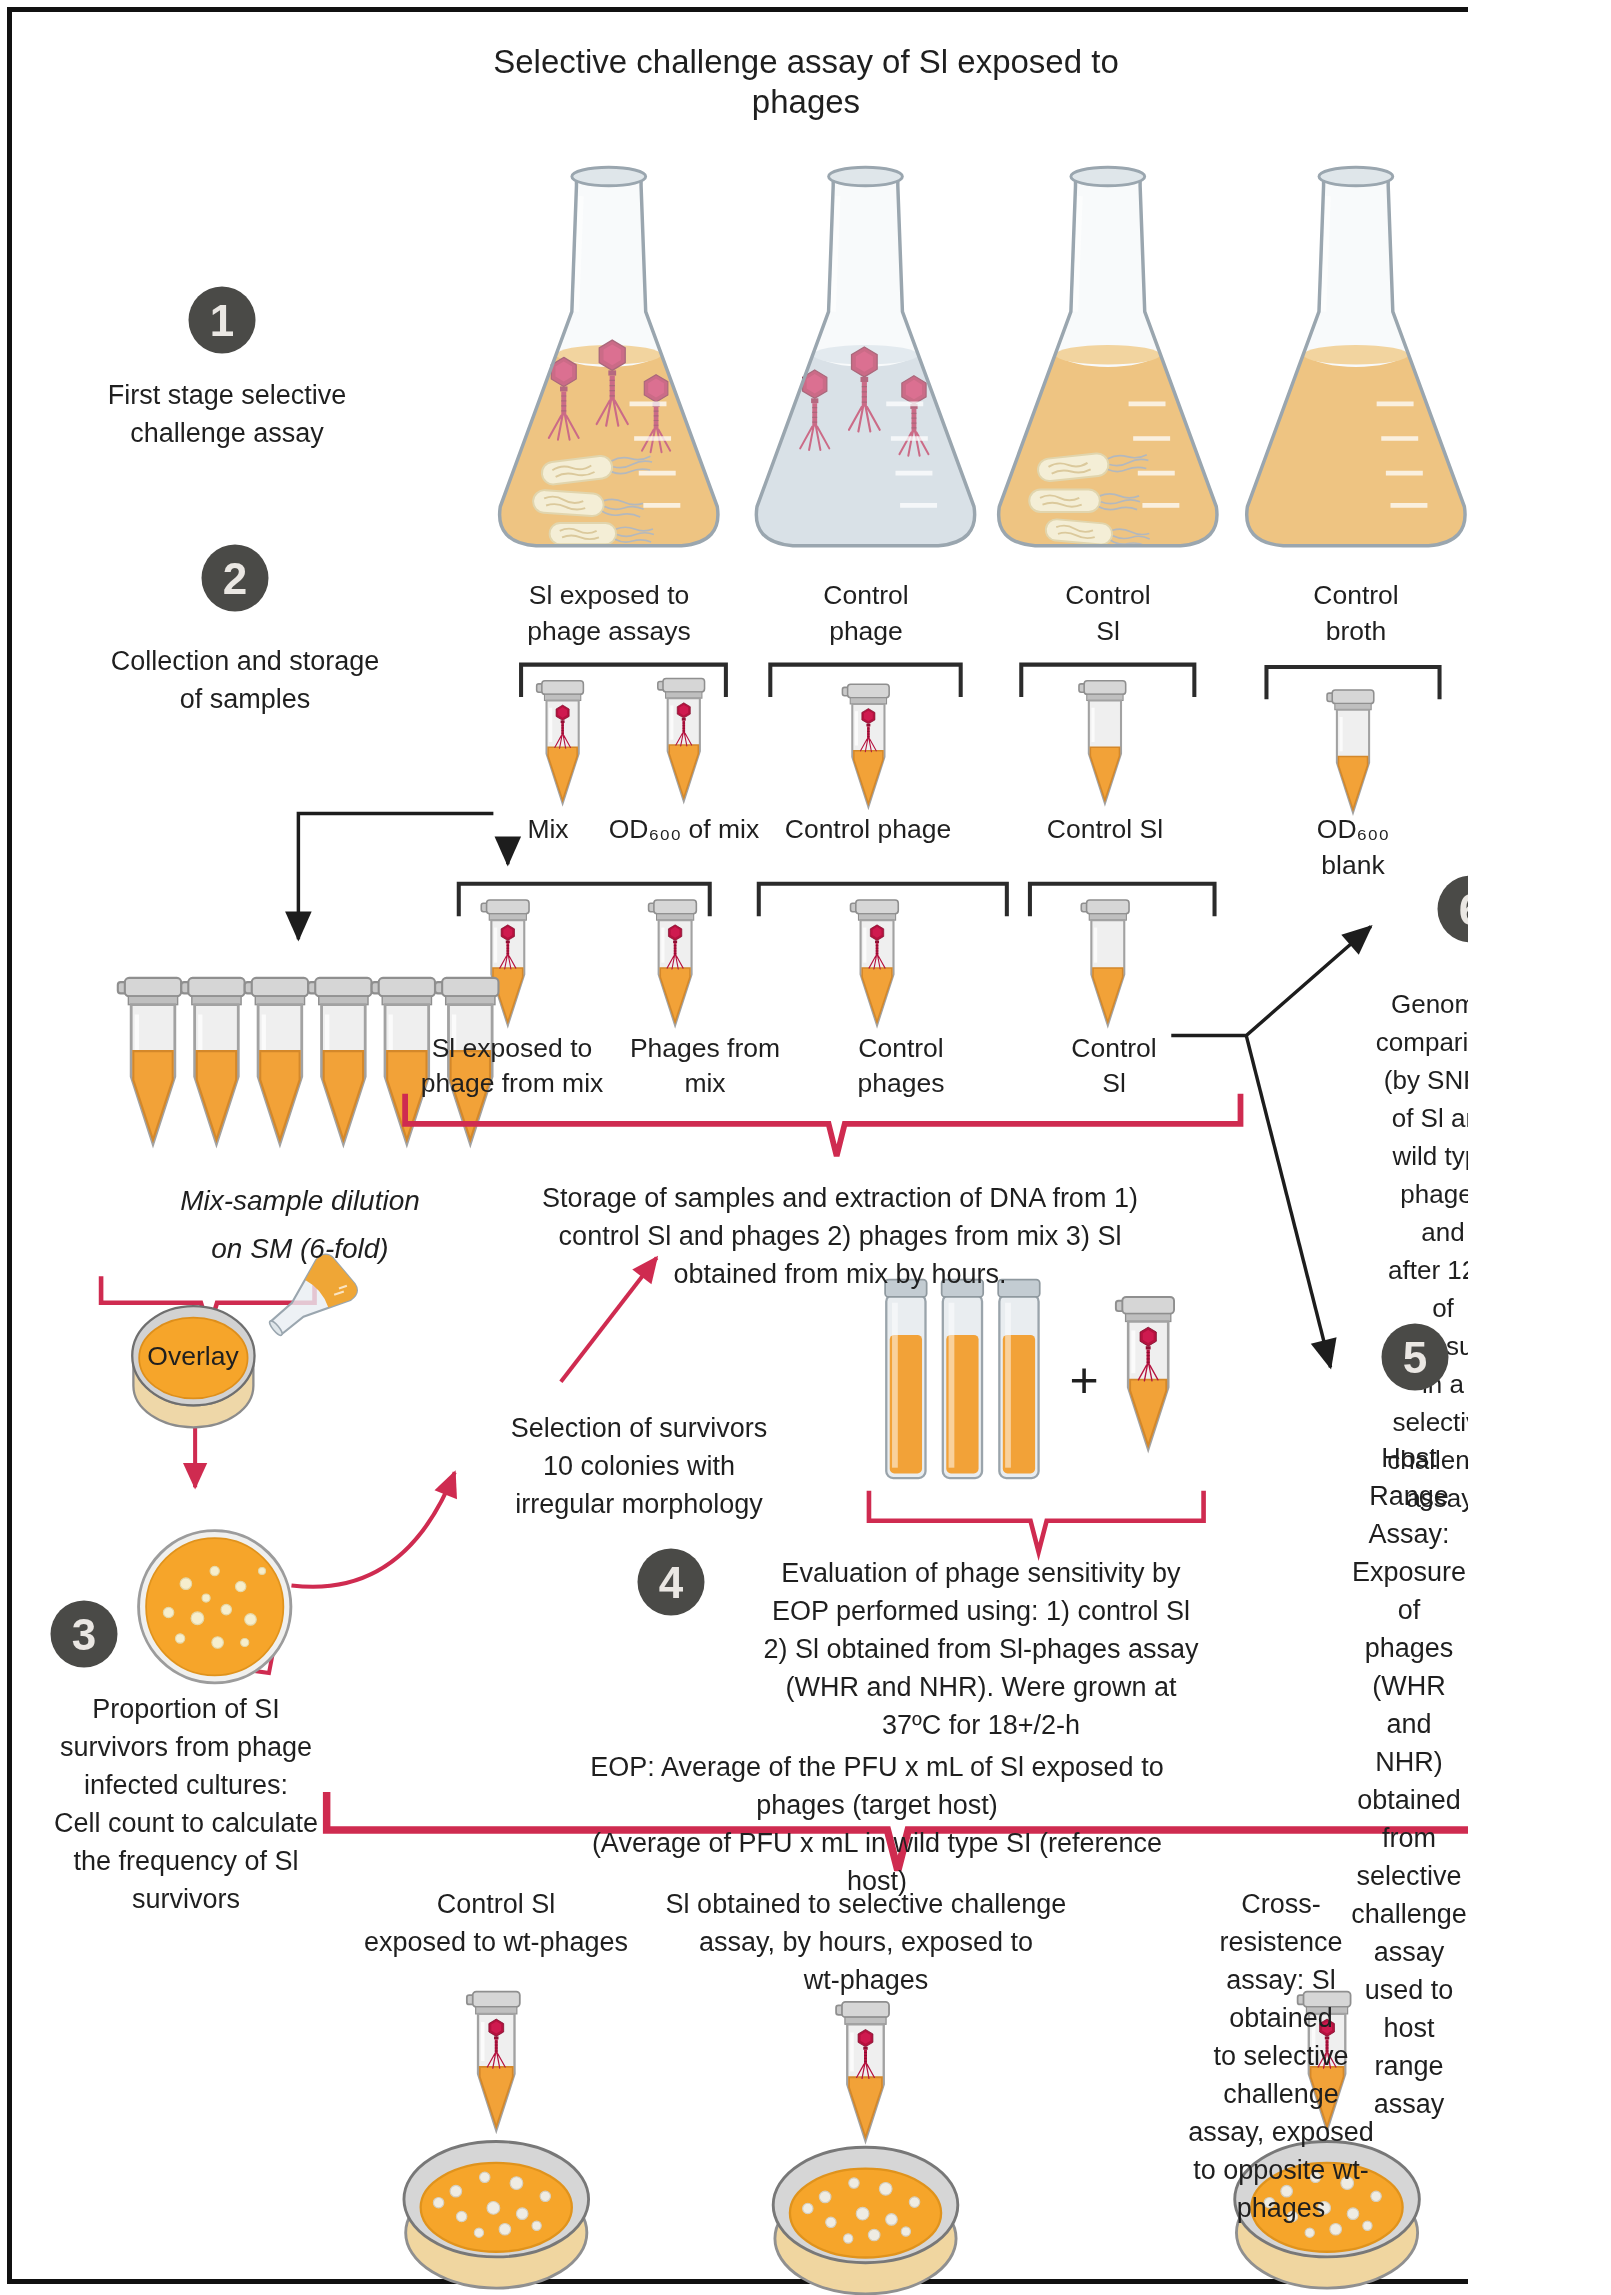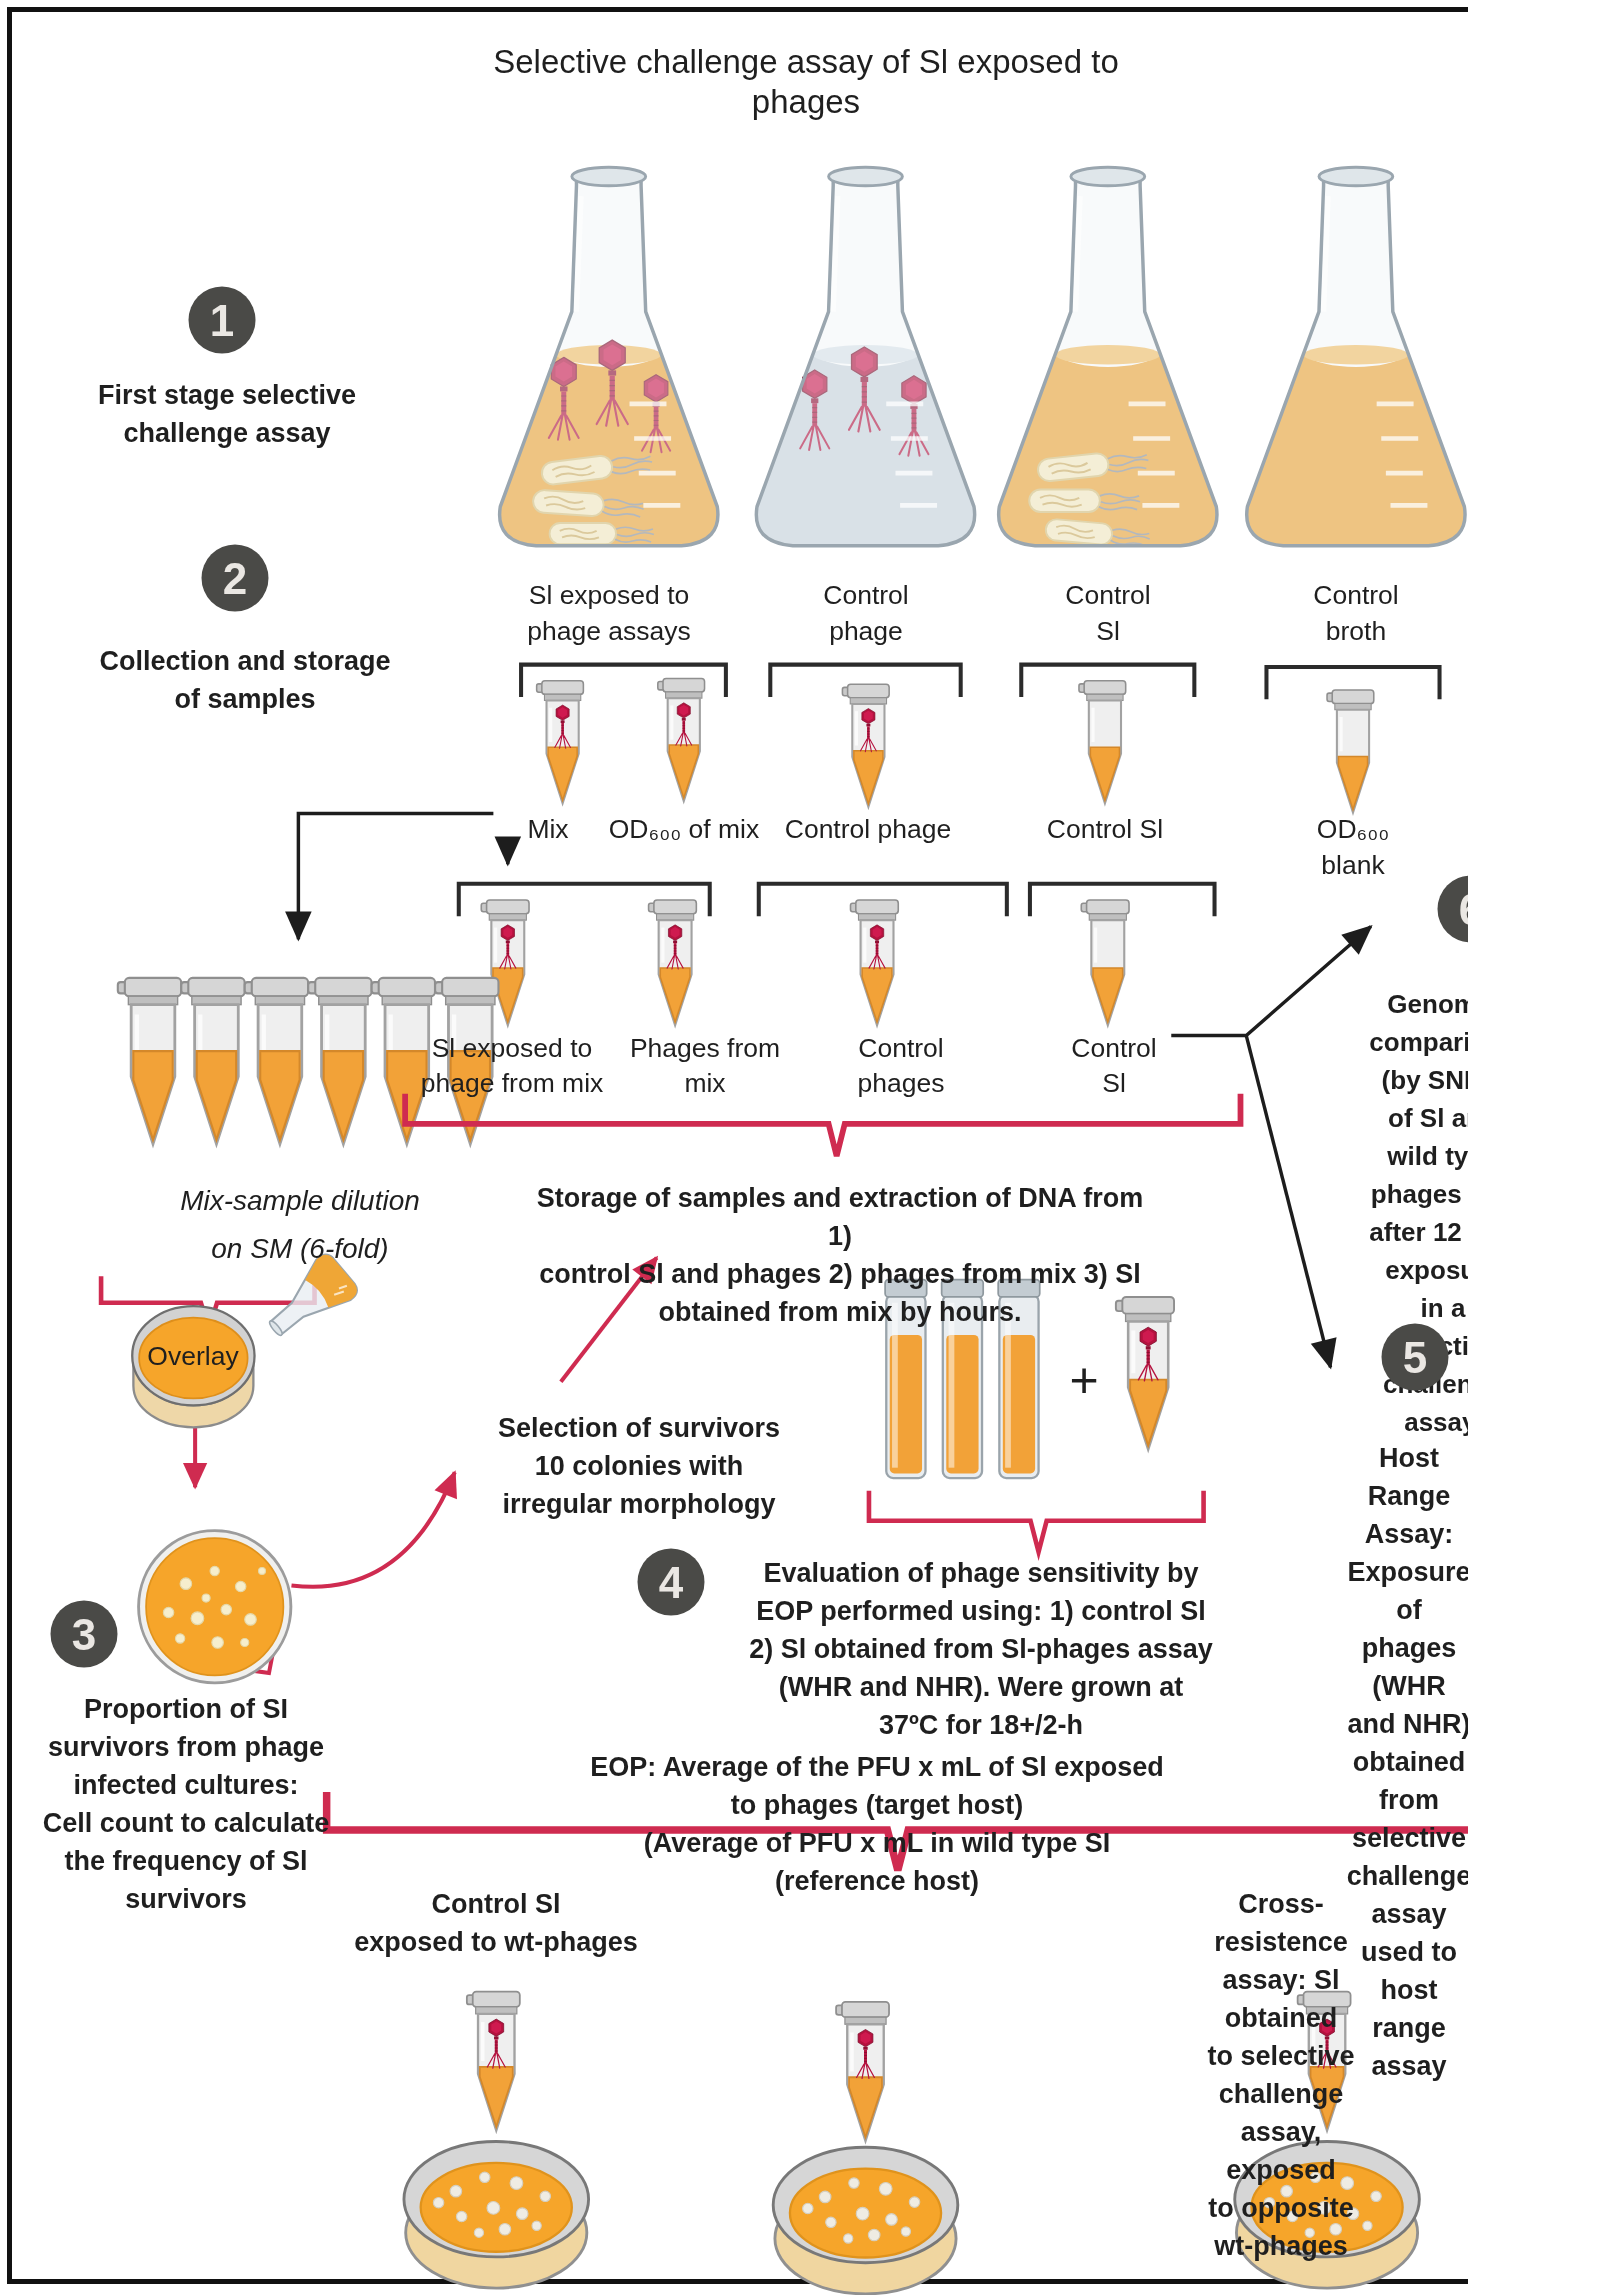--- a/index.html
+++ b/index.html
@@ -2,21 +2,21 @@
 <html style="font-size:9.2px"><head>
 <meta charset="utf-8">
 <style>
   html,body{margin:0;padding:0;background:#fff;}
   #canvas{position:relative;width:1468px;height:2295px;background:#ffffff;overflow:hidden;
           font-family:"Liberation Sans","DejaVu Sans",sans-serif;}
   #frame{position:absolute;left:7px;top:7px;width:1593px;height:2277px;border:5.2px solid #111;box-sizing:border-box;}
   svg.layer{position:absolute;left:0;top:0;}
   .t{position:absolute;transform:translateX(-50%);text-align:center;white-space:pre-line;color:#1f1f1f;}
   .title{font-size:33px;line-height:40px;}
-  .step{font-size:27px;line-height:38px;font-weight:bold;}
+  .step{font-size:27px;line-height:38px;}
   .lbl{font-size:26.5px;line-height:36px;}
   .lbl60{font-size:26.5px;line-height:35px;}
   .big{font-size:28px;line-height:48px;font-style:italic;}
   .plus{font-size:50px;line-height:52px;font-weight:400;}
   .circle{position:absolute;width:67px;height:67px;border-radius:50%;background:#4a4a47;color:#eae7e3;
           display:flex;align-items:center;justify-content:center;font-size:44px;font-weight:bold;
           transform:translate(-50%,-50%);font-family:"Liberation Sans","DejaVu Sans",sans-serif;}
 </style>
 </head>
 <body>
@@ -337,17 +337,20 @@
 infected cultures:
 Cell count to calculate
 the frequency of Sl
 survivors</div>
 
   <div class="t step" style="left:877px;top:1713px;margin-top:35px;">EOP: Average of the PFU x mL of Sl exposed to phages (target host)
 (Average of PFU x mL in wild type SI (reference host)</div>
 
   <div class="t step" style="left:496px;top:1885px;">Control Sl
 exposed to wt-phages</div>
+  <div class="t step" style="left:866px;top:1885px;">Sl obtained to selective challenge
+assay, by hours, exposed to
+wt-phages</div>
   <div class="t step" style="left:1281px;top:1885px;">Cross-resistence assay: Sl obtained
 to selective challenge assay, exposed
 to opposite wt-phages</div>
 </div>
 
 
 </body></html>

